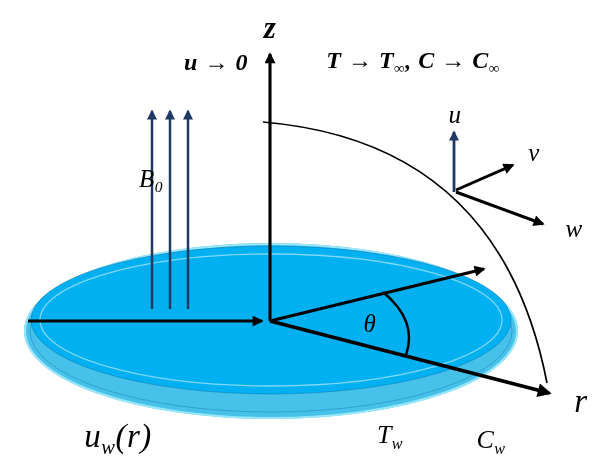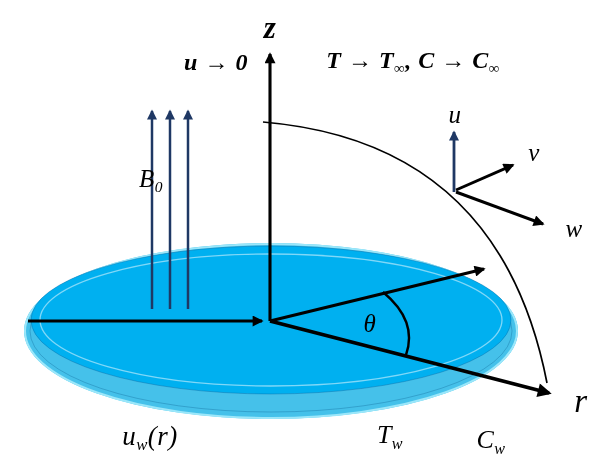--- a/index.html
+++ b/index.html
@@ -22,21 +22,21 @@
   }
   .lbl sub{
     font-size:0.62em;
     font-style:italic;
     line-height:0;
     vertical-align:-0.35em;
   }
   .fs24{font-size:24px;font-weight:bold;}
   .fs25{font-size:25px;}
   .fs26{font-size:26px;}
-  .fs27{font-size:27px;margin-left:32px;}
+  .fs27{font-size:33px;}
   .fs31{font-size:31px;font-weight:600;}
   .fs33{font-size:33px;}
 </style>
 </head>
 <body>
 
 <div class="stage">
 
   <svg width="605" height="456" viewBox="0 0 605 456">
     <defs>

